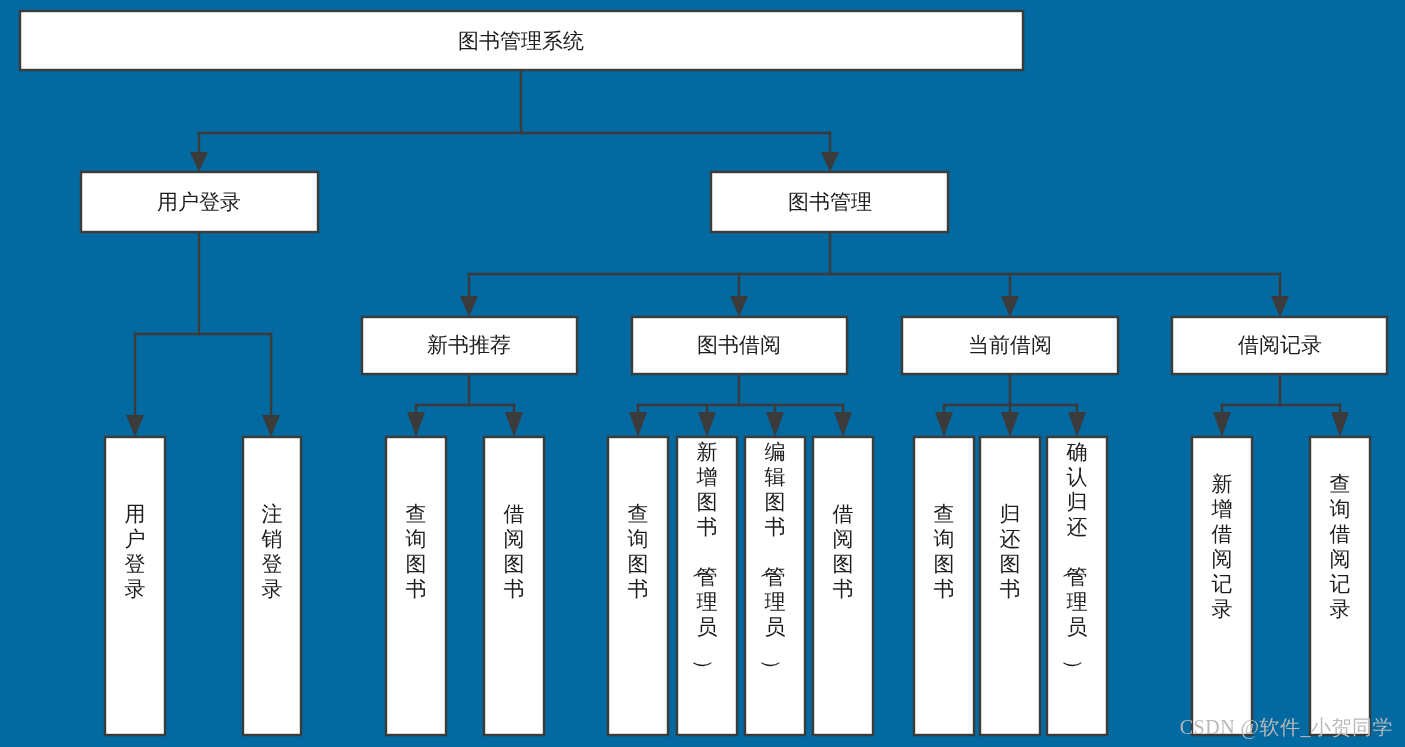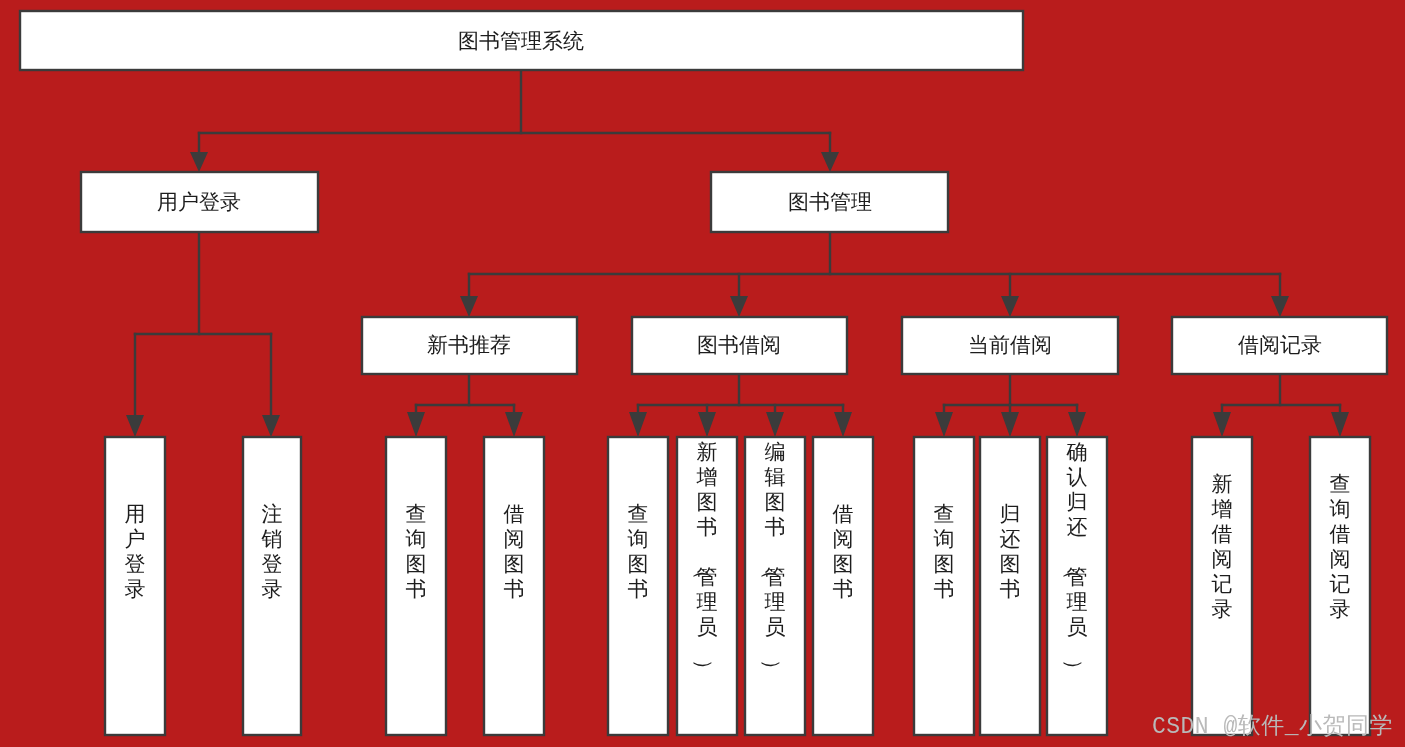--- a/index.html
+++ b/index.html
@@ -11,21 +11,21 @@
   body {
     width: 1405px;
     height: 747px;
     overflow: hidden;
     font-family: "DejaVu Sans", "Liberation Sans", sans-serif;
   }
   #diagram-root {
     position: relative;
     width: 1405px;
     height: 747px;
-    background: #b91c1c;
+    background: #0369a1;
   }
   svg#flowchart {
     display: block;
     width: 1405px;
     height: 747px;
   }
   .node-rect {
     fill: #ffffff;
     stroke: #3b3b3b;
     stroke-width: 2.4;
@@ -50,22 +50,22 @@
   .node-label-v {
     font-family: "DejaVu Sans", "Liberation Sans", sans-serif;
     font-size: 21px;
     fill: #1d1d1d;
     text-anchor: middle;
   }
   .watermark {
     position: absolute;
     right: 12px;
     bottom: 6px;
-    font-family: Liberation Mono, monospace;
-    font-size: 23px;
+    font-family: Liberation Serif, serif;
+    font-size: 20px;
     color: #b9b9b9;
     letter-spacing: 0.5px;
     white-space: nowrap;
     pointer-events: none;
     user-select: none;
   }
 </style>
 </head>
 <body>
 

